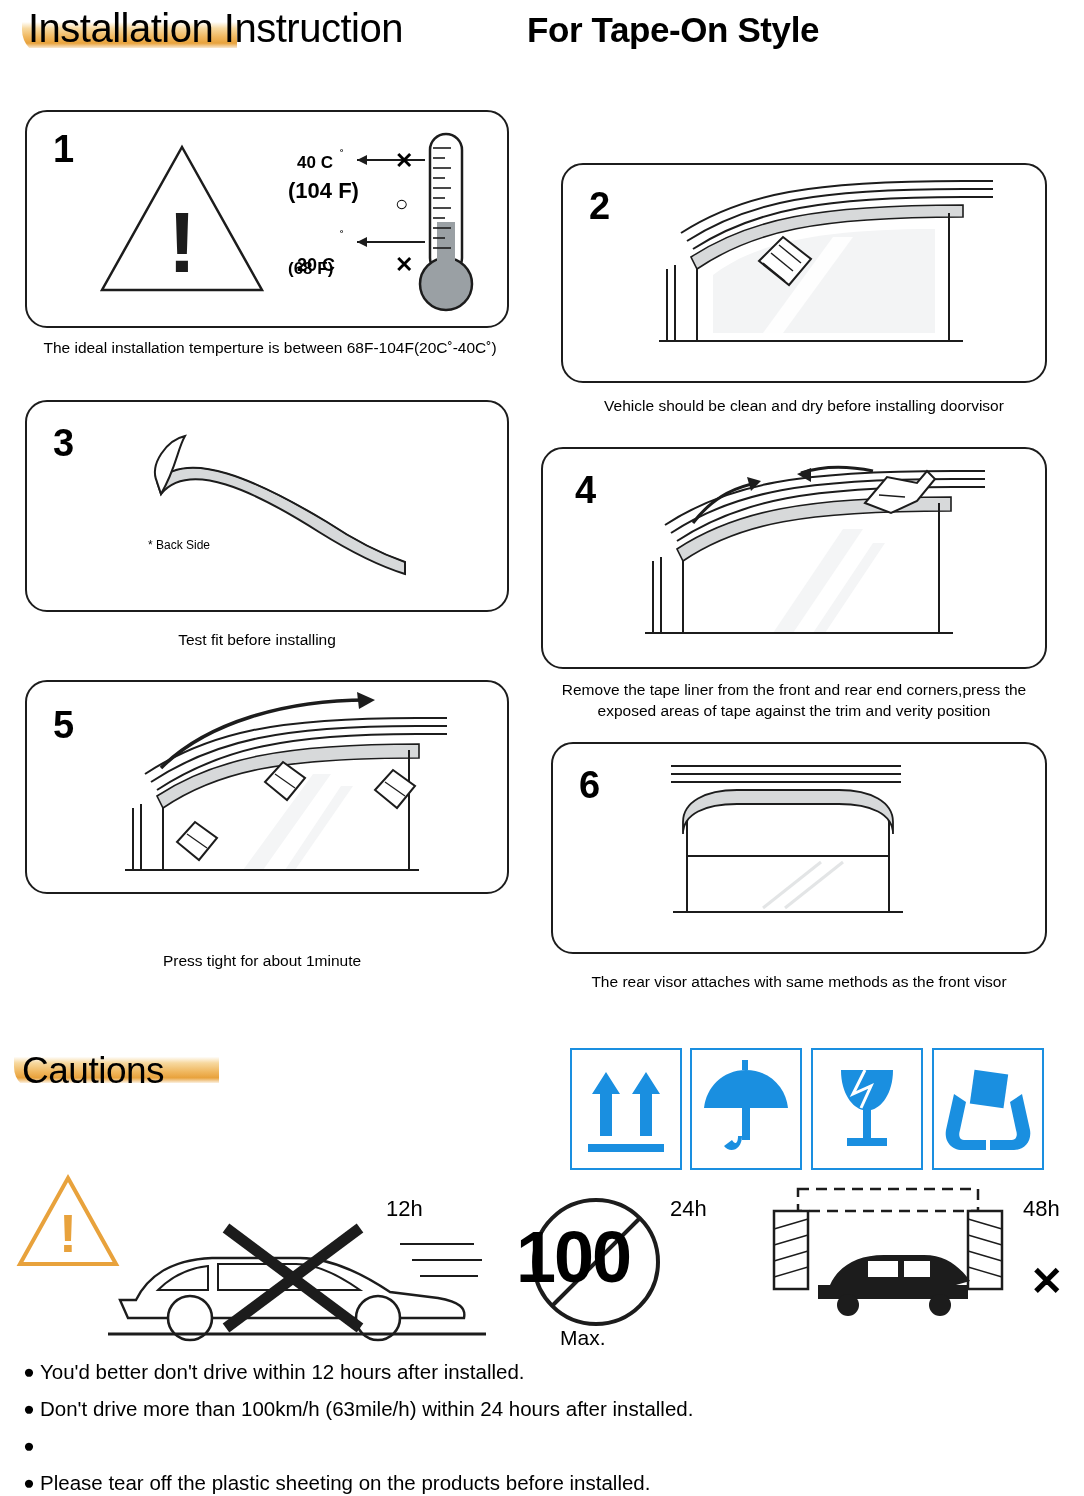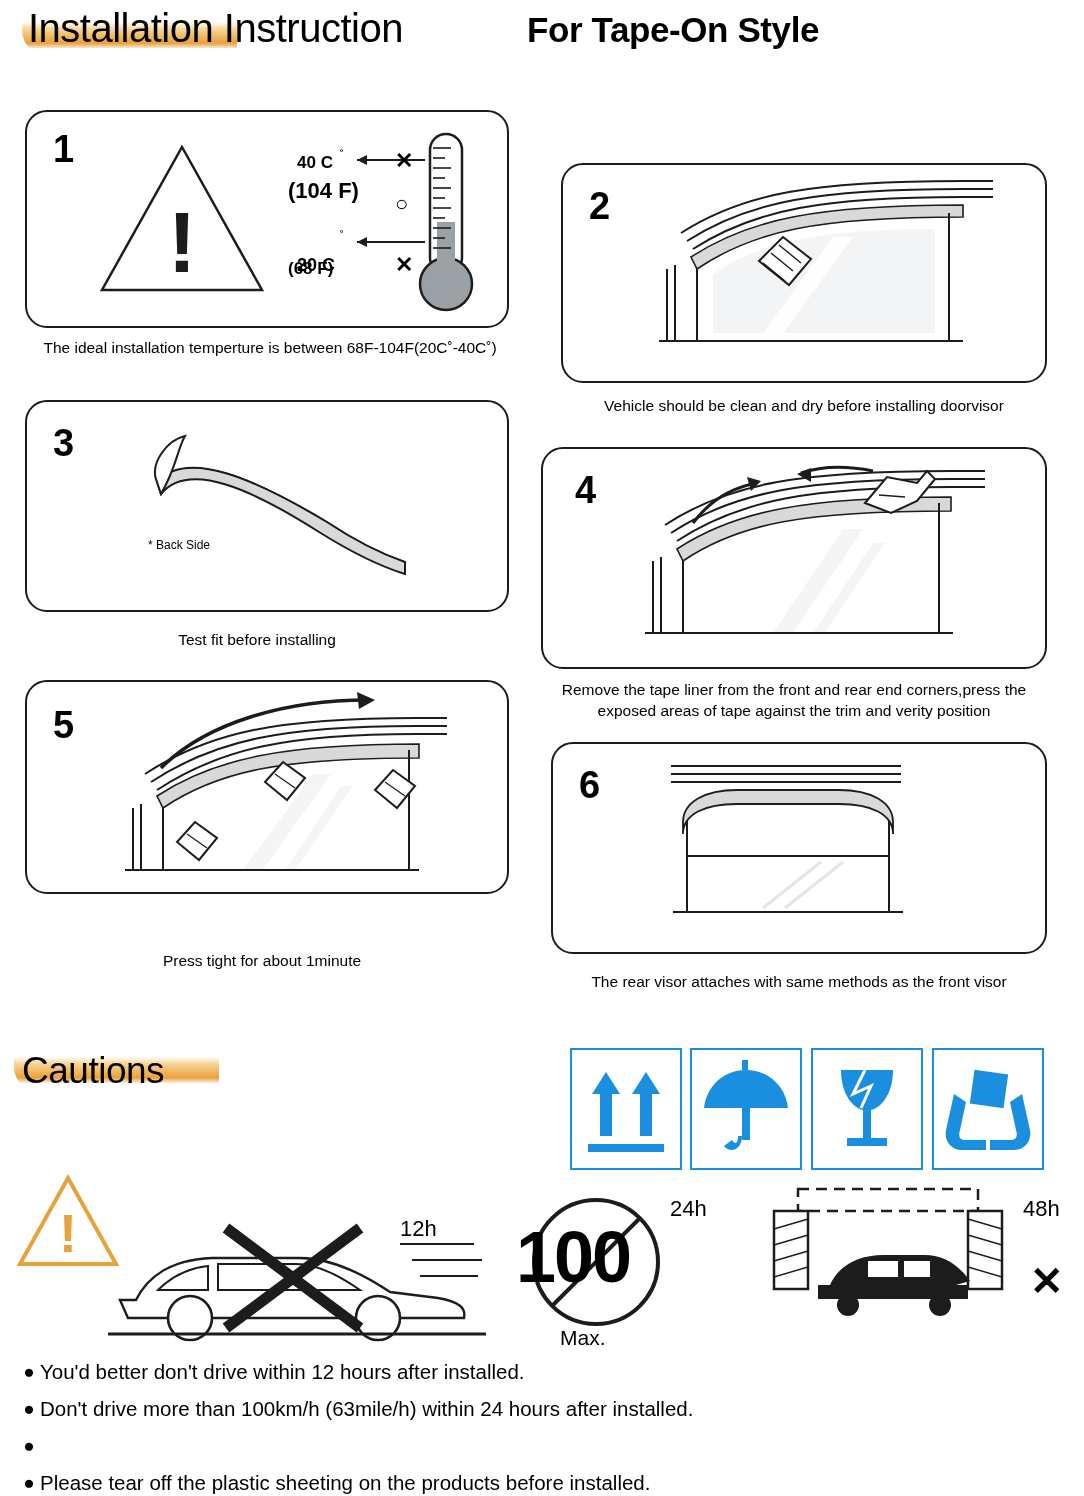--- a/index.html
+++ b/index.html
@@ -412,21 +412,21 @@
   <circle cx="370" cy="150" r="22" fill="#ffffff" stroke="#1c1c1c" stroke-width="2.6"></circle>
   <line x1="100" y1="166" x2="478" y2="166" stroke="#1c1c1c" stroke-width="3"></line>
 
   <line x1="392" y1="76" x2="466" y2="76" stroke="#1c1c1c" stroke-width="2"></line>
   <line x1="404" y1="92" x2="474" y2="92" stroke="#1c1c1c" stroke-width="2"></line>
   <line x1="412" y1="108" x2="470" y2="108" stroke="#1c1c1c" stroke-width="2"></line>
 
   <line x1="218" y1="60" x2="352" y2="160" stroke="#1c1c1c" stroke-width="11"></line>
   <line x1="352" y1="60" x2="218" y2="160" stroke="#1c1c1c" stroke-width="11"></line>
 </svg>
-<div class="big-lbl" style="left:400px; top:1196px;margin-top:20px;">12h</div>
+<div class="big-lbl" style="left:386px; top:1196px;">12h</div>
 
 <svg width="160" height="150" style="position:absolute; left:518px; top:1190px;">
   <circle cx="78" cy="72" r="62" fill="none" stroke="#1c1c1c" stroke-width="4"></circle>
   <line x1="34" y1="116" x2="122" y2="28" stroke="#1c1c1c" stroke-width="4"></line>
 </svg>
 <div style="position:absolute; left:516px; top:1216px; font-size:72px; font-weight:bold; letter-spacing:-2px;">100</div>
 <div style="position:absolute; left:560px; top:1326px; font-size:21px;text-align:center;">Max.</div>
 <div class="big-lbl" style="left:670px; top:1196px;">24h</div>
 
 <svg width="300" height="150" style="position:absolute; left:760px; top:1185px;">

